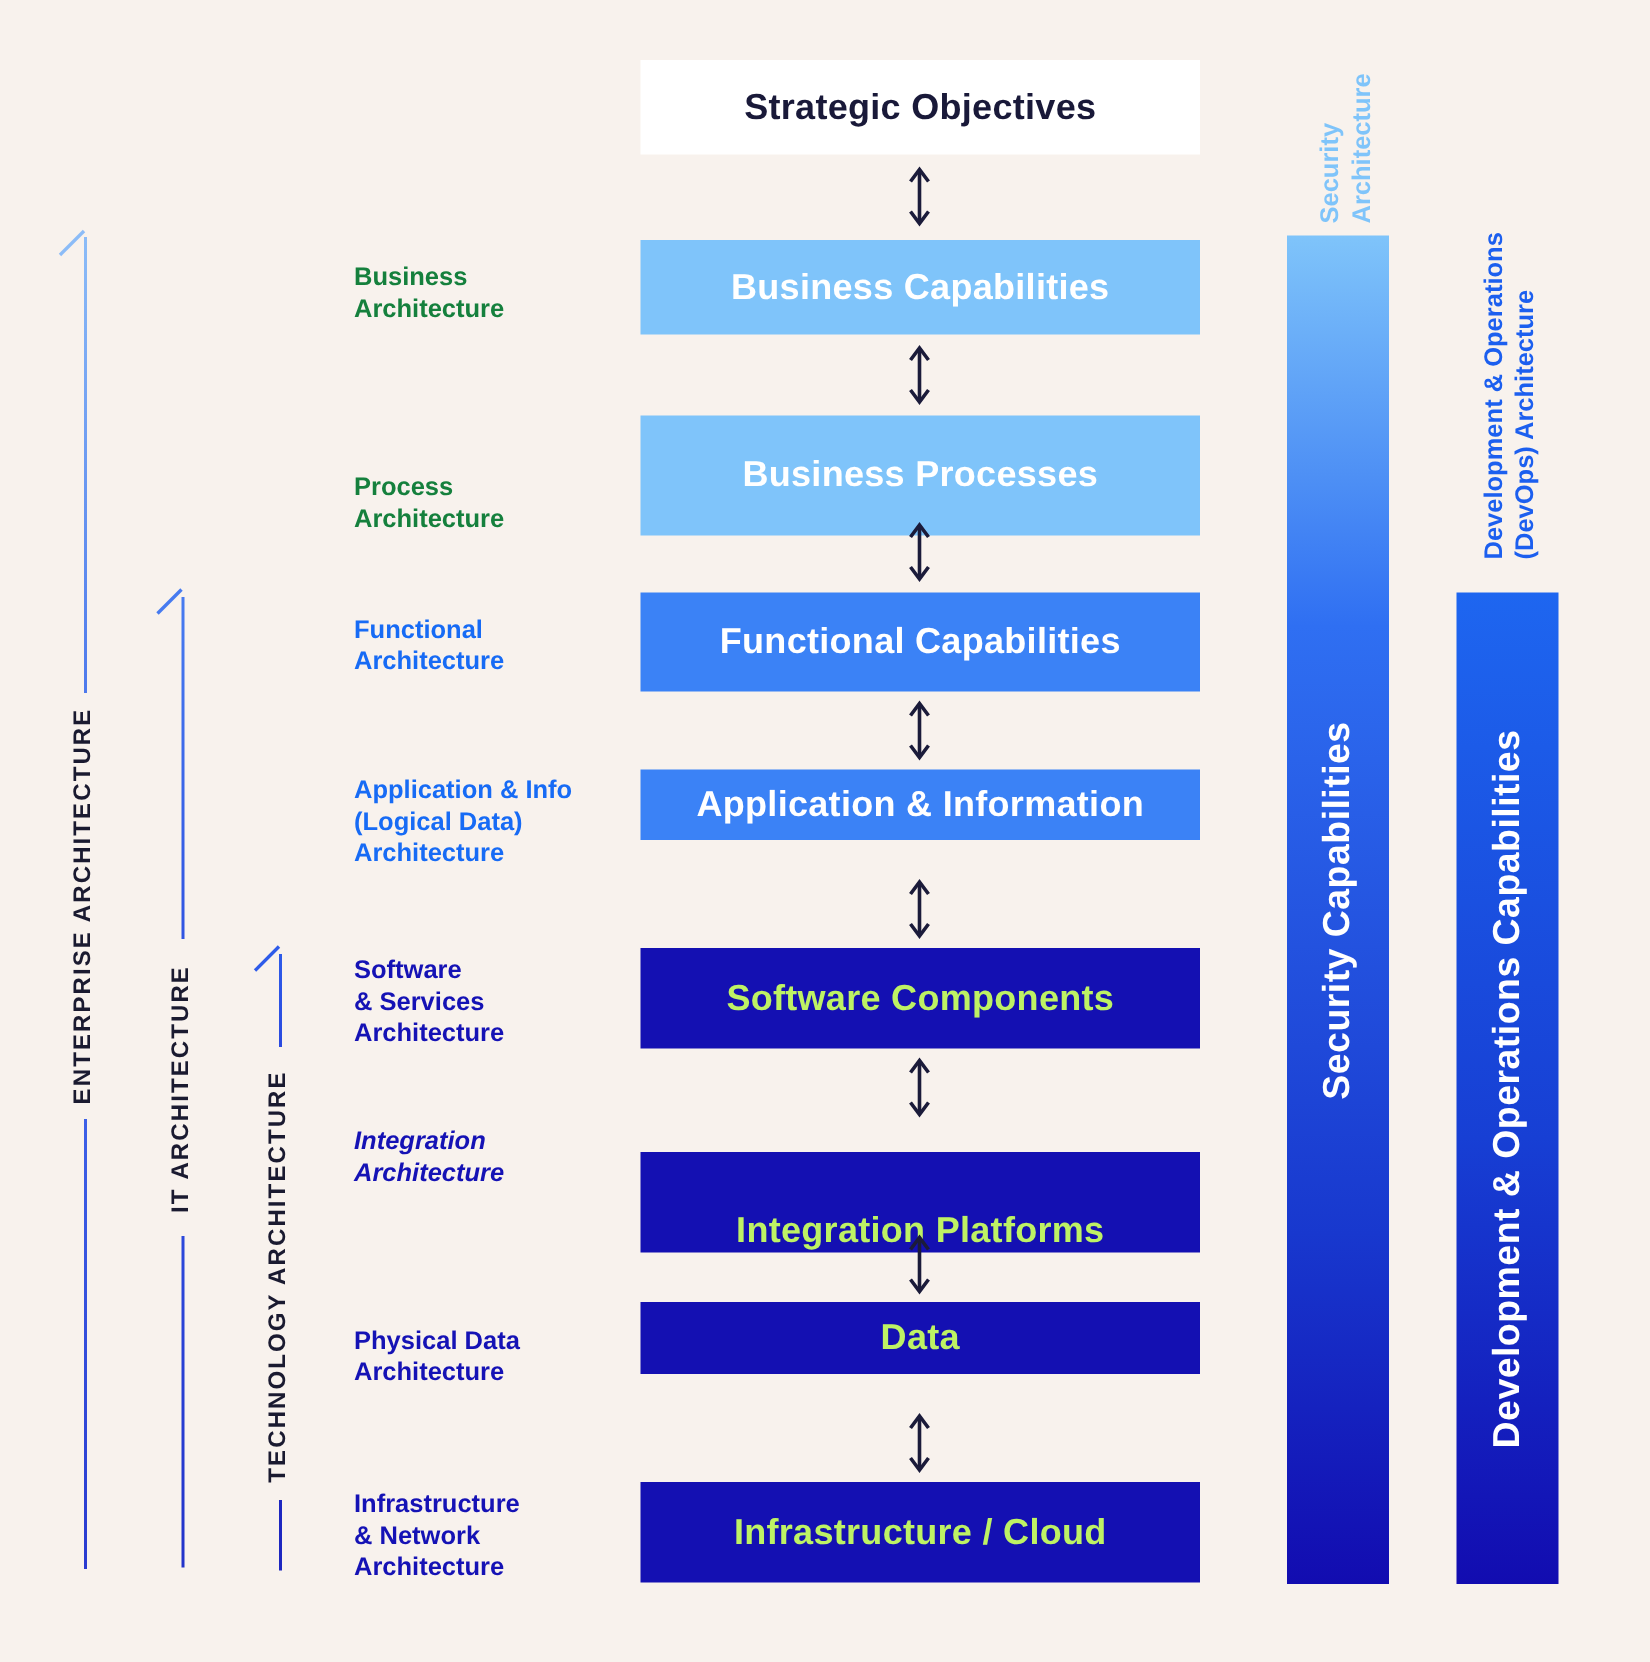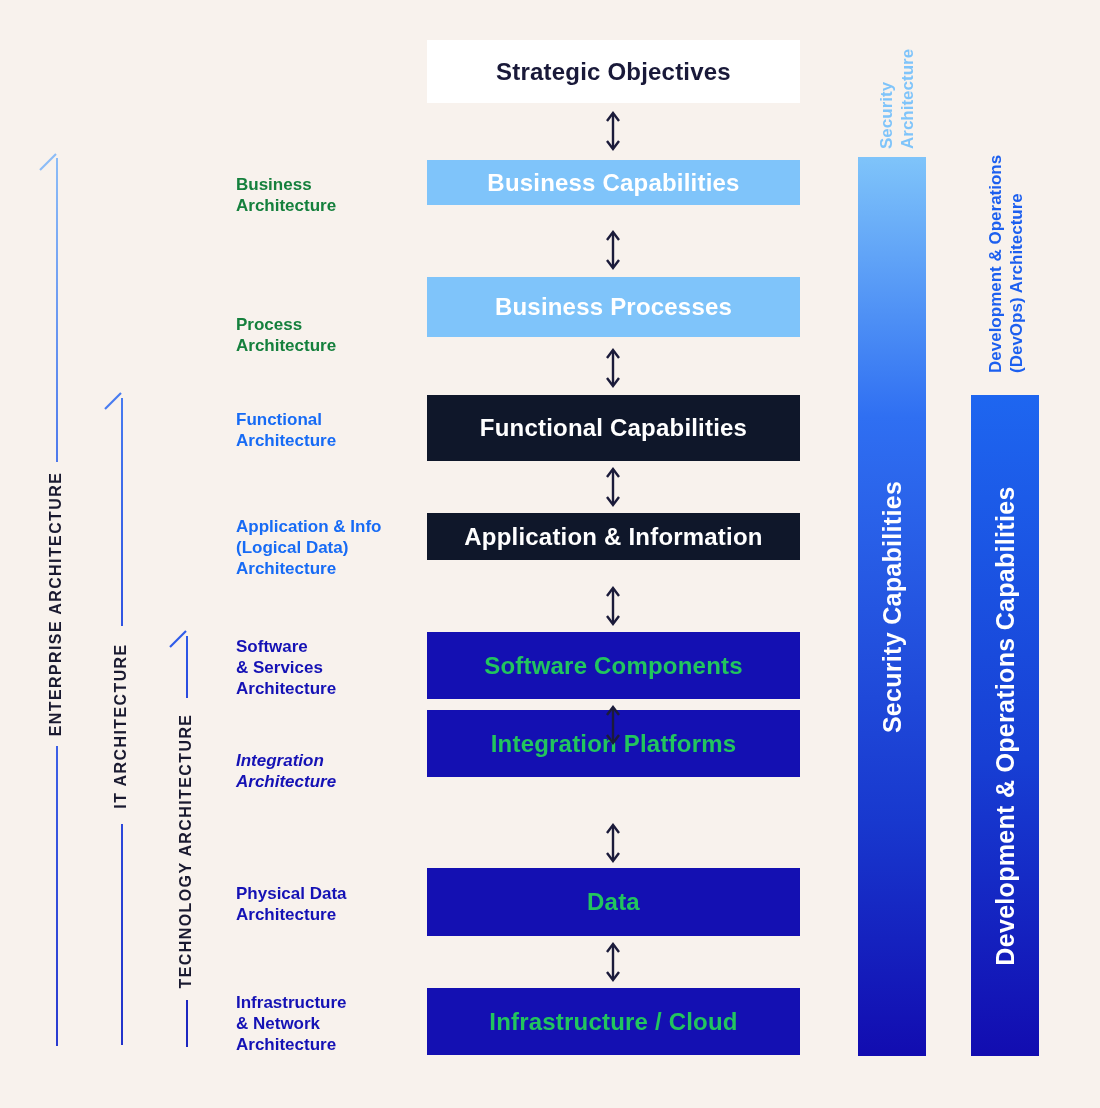--- a/index.html
+++ b/index.html
@@ -12,30 +12,30 @@
   }
   
   .box{
     position:absolute;left:427px;width:373px;
     display:flex;align-items:center;justify-content:center;
     font-weight:bold;font-size:24px;letter-spacing:.2px;
     text-align:center;
   }
   .tier-white{background:#FFFFFF;color:#191939;}
   .tier-light{background:#7FC4FA;color:#FFFFFF;}
-  .tier-medium{background:#0f172a;color:#FFFFFF;}
-  .tier-dark{background:#1410B2;color:#22c55e;}
+  .tier-medium{background:#3b82f6;color:#FFFFFF;}
+  .tier-dark{background:#1410B2;color:#bef264;}
   #box-so{top:40px;height:63px;}
-  #box-bc{top:160px;height:45px;}
-  #box-bp{top:277px;height:60px;}
+  #box-bc{top:160px;height:63px;}
+  #box-bp{top:277px;height:80px;}
   #box-fc{top:395px;height:66px;}
   #box-ai{top:513px;height:47px;}
   #box-sc{top:632px;height:67px;}
-  #box-ip{top:710px;height:67px;}
-  #box-da{top:868px;height:68px;}
+  #box-ip{top:768px;height:67px;align-items:flex-end;}
+  #box-da{top:868px;height:48px;}
   #box-ic{top:988px;height:67px;}
 
   
   .varrow{position:absolute;left:603px;width:20px;height:42px;}
   #arr-1{top:110px;} #arr-2{top:229px;} #arr-3{top:347px;} #arr-4{top:466px;}
   #arr-5{top:585px;} #arr-6{top:704px;} #arr-7{top:822px;} #arr-8{top:941px;}
 
   
   .layer-label{
     position:absolute;left:236px;

